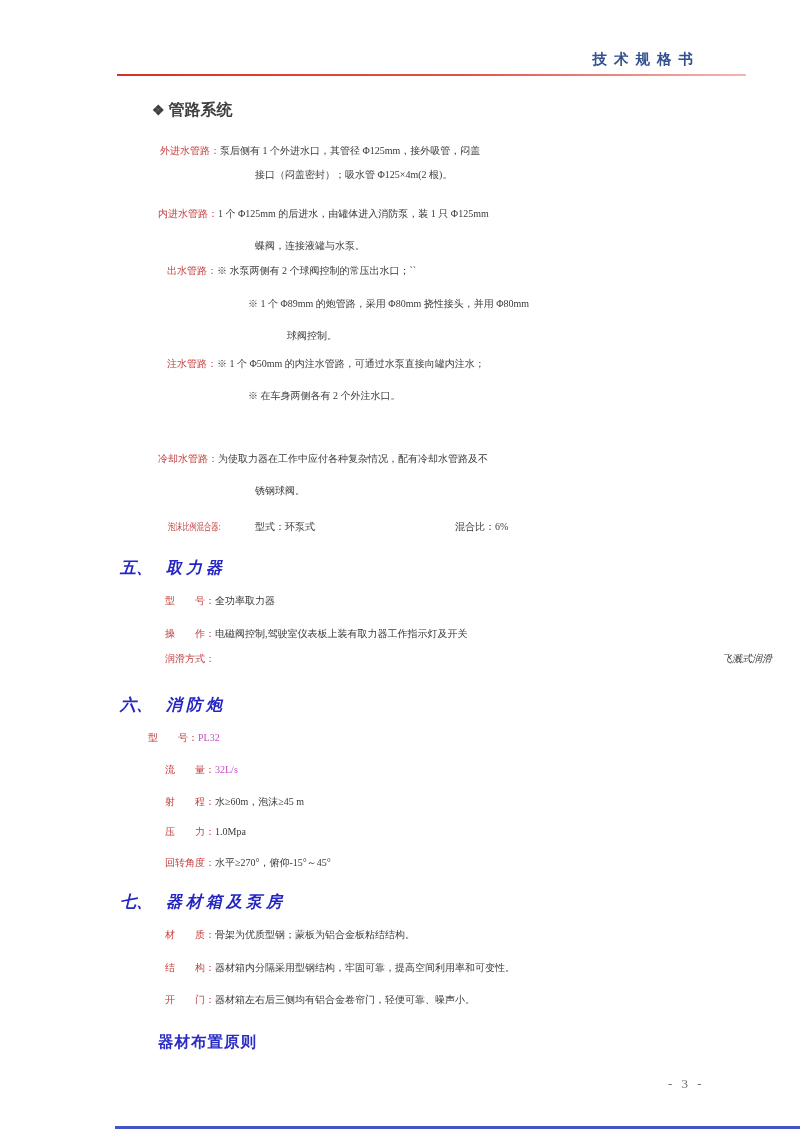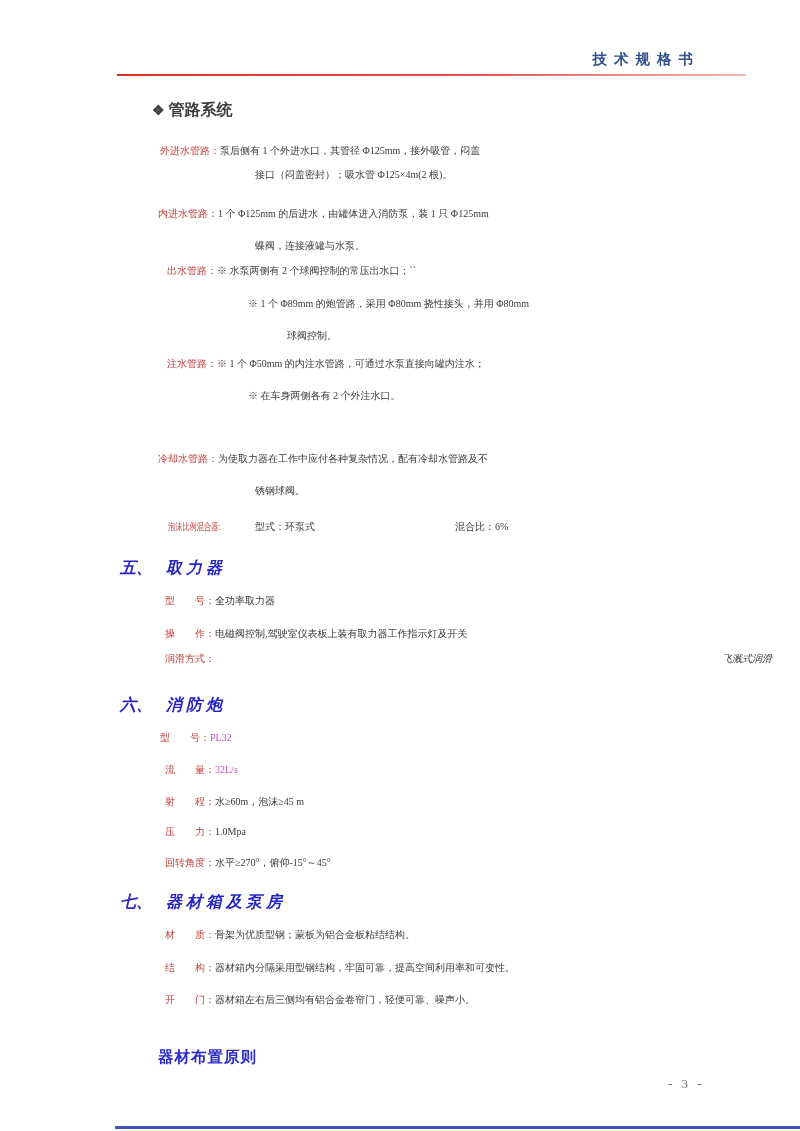--- a/index.html
+++ b/index.html
@@ -19,21 +19,21 @@
   .rule-red{
     position:absolute;top:74px;left:117px;width:629px;height:2px;
     background:linear-gradient(to right,#d93025 0%,#e0524a 55%,#f2b6b4 100%);
   }
   .rule-blue{
     position:absolute;top:1126px;left:115px;width:685px;height:3px;background:#4055c8;
   }
   .pipe-head{position:absolute;top:100px;left:152px;font-weight:bold;font-size:16px;color:#404040;}
   .pipe-head .bullet{margin-right:4px;font-size:14px;}
   .foam-lbl{display:inline-block;transform:scaleX(0.72);transform-origin:left center;}
-  .equip-head{position:absolute;top:1032px;left:158px;color:#2a2ac4;font-weight:bold;font-size:15.5px;letter-spacing:1px;margin-top:15px;}
+  .equip-head{position:absolute;top:1032px;left:158px;color:#2a2ac4;font-weight:bold;font-size:15.5px;letter-spacing:1px;}
   .pagenum{position:absolute;top:1076px;left:668px;color:#6a6a6a;font-size:13px;letter-spacing:3px;}
   .abs{position:absolute;top:0;}
 </style>
 </head>
 <body>
 
 <div id="page">
 
   <div class="hdr-title">技术规格书</div>
   <div class="rule-red"></div>
@@ -85,21 +85,21 @@
     <span class="lbl">操　　作：</span><span>电磁阀控制,驾驶室仪表板上装有取力器工作指示灯及开关</span>
   </div>
   <div class="ln" style="left:0;top:649px;width:800px;">
     <span class="abs lbl" style="left:165px;">润滑方式：</span>
     <span class="abs" style="left:722px;font-style:italic;">飞溅式润滑</span>
   </div>
 
   <div class="ln blue-head" style="left:120px;top:695px;">
     <span>六、</span><span class="sec-title">消防炮</span>
   </div>
-  <div class="ln" style="left:160px;top:728px;">
+  <div class="ln" style="left:148px;top:728px;">
     <span class="lbl">型　　号：</span><span class="magenta">PL32</span>
   </div>
   <div class="ln" style="left:165px;top:760px;">
     <span class="lbl">流　　量：</span><span class="magenta">32L/s</span>
   </div>
   <div class="ln" style="left:165px;top:792px;">
     <span class="lbl">射　　程：</span><span>水≥60m，泡沫≥45 m</span>
   </div>
   <div class="ln" style="left:165px;top:822px;">
     <span class="lbl">压　　力：</span><span>1.0Mpa</span>

